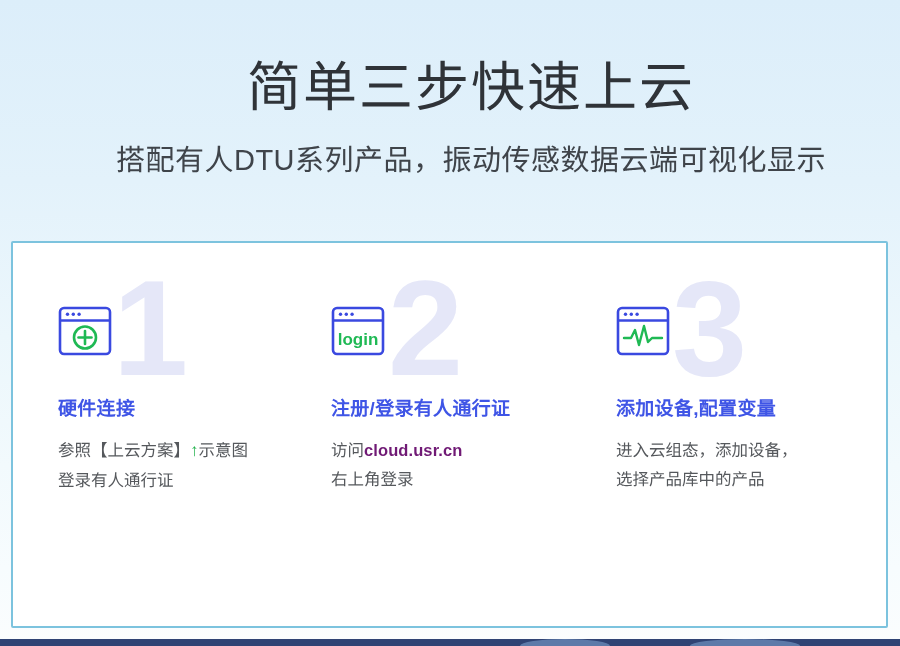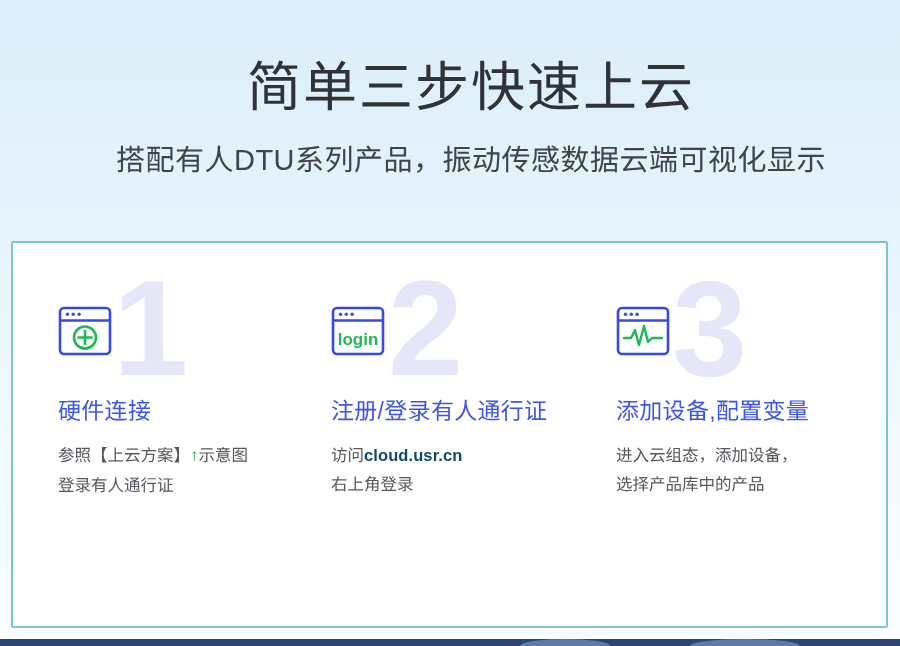--- a/index.html
+++ b/index.html
@@ -111,23 +111,23 @@
     width: 54px;
     height: 52px;
   }
   .step-icon svg { display: block; }
 
   .step-heading {
     position: relative;
     z-index: 2;
     margin: 0;
     padding-top: 40px;
-    font-size: 23px;
+    font-size: 19px;
     line-height: 1.2;
-    font-weight: 400;
+    font-weight: 700;
     letter-spacing: 0.3px;
     color: #3f55e6;
     white-space: nowrap;
   }
 
   .step-body {
     position: relative;
     z-index: 2;
     margin: 0;
     padding-top: 15px;
@@ -136,21 +136,21 @@
     color: #55585c;
   }
   .step-body .line { display: block; white-space: nowrap; }
   .arrow-up {
     color: #22b14c;
     font-weight: 700;
     font-size: 17px;
   }
   .bold-url {
     font-weight: 700;
-    color: #0c4a6e;
+    color: #701a75;
     letter-spacing: 0.1px;
   }
 
   
   .bottom-strip {
     position: absolute;
     left: 0;
     bottom: 0;
     width: 900px;
     height: 7px;

